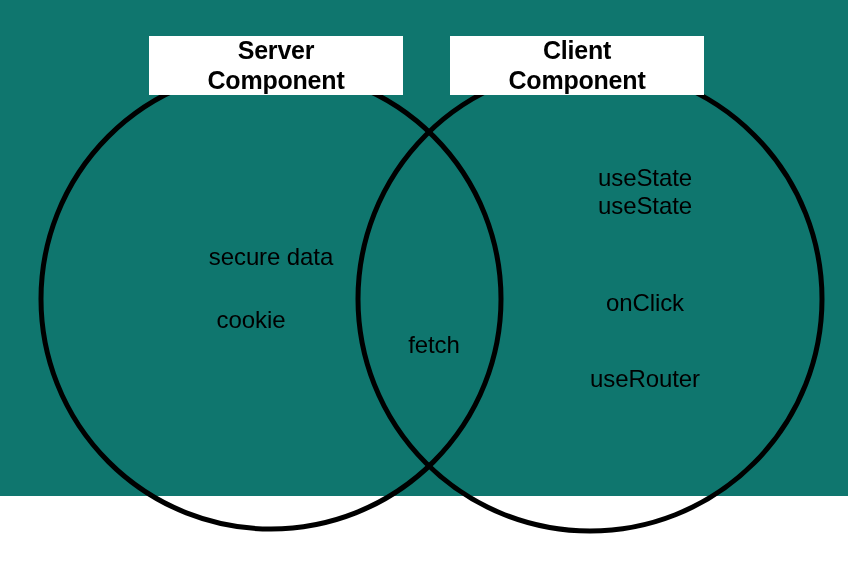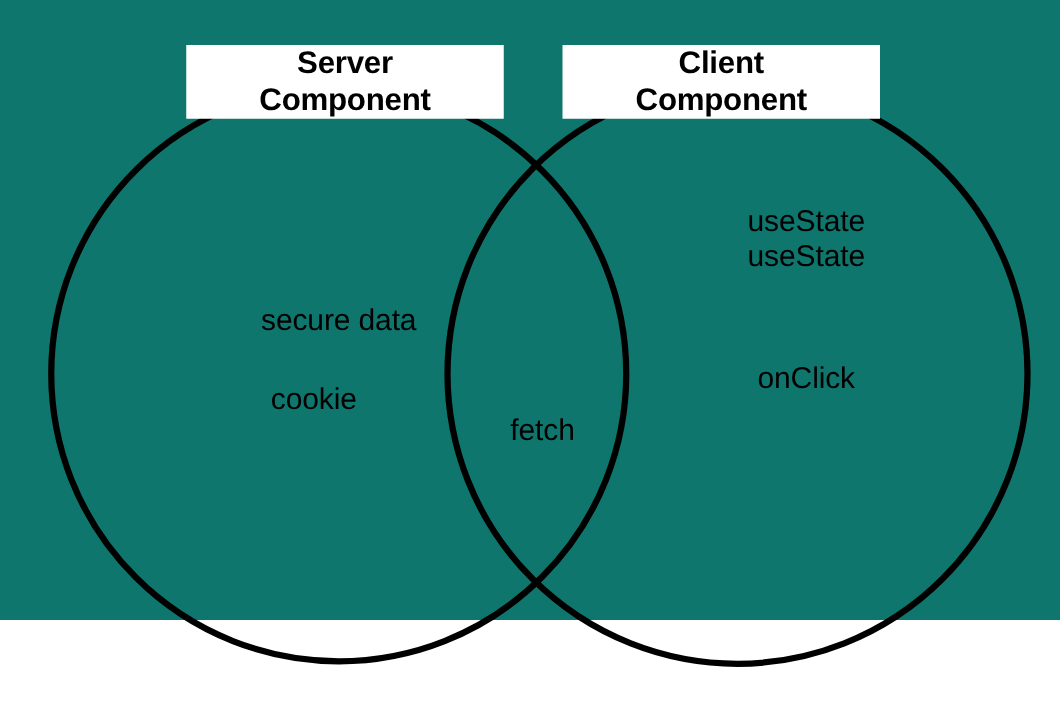--- a/index.html
+++ b/index.html
@@ -105,17 +105,17 @@
   <div class="venn-label circle-title" id="title-client"><span>Client</span><br><span>Component</span></div>
 
   <div class="venn-label set-item" id="left-group-1"><span>secure data</span></div>
 
   <div class="venn-label set-item" id="left-group-2"><span>cookie</span><br></div>
 
   <div class="venn-label set-item" id="right-group-1"><span>useState</span><br><span>useState</span></div>
 
   <div class="venn-label set-item" id="right-group-2"><span>onClick</span><br></div>
 
-  <div class="venn-label set-item" id="right-group-3"><br></div>
+  <div class="venn-label set-item" id="right-group-3"><span>useRouter</span><br></div>
 
   <div class="venn-label set-item" id="center-group"><span>fetch</span></div>
 
 </div>
 
 </body></html>

